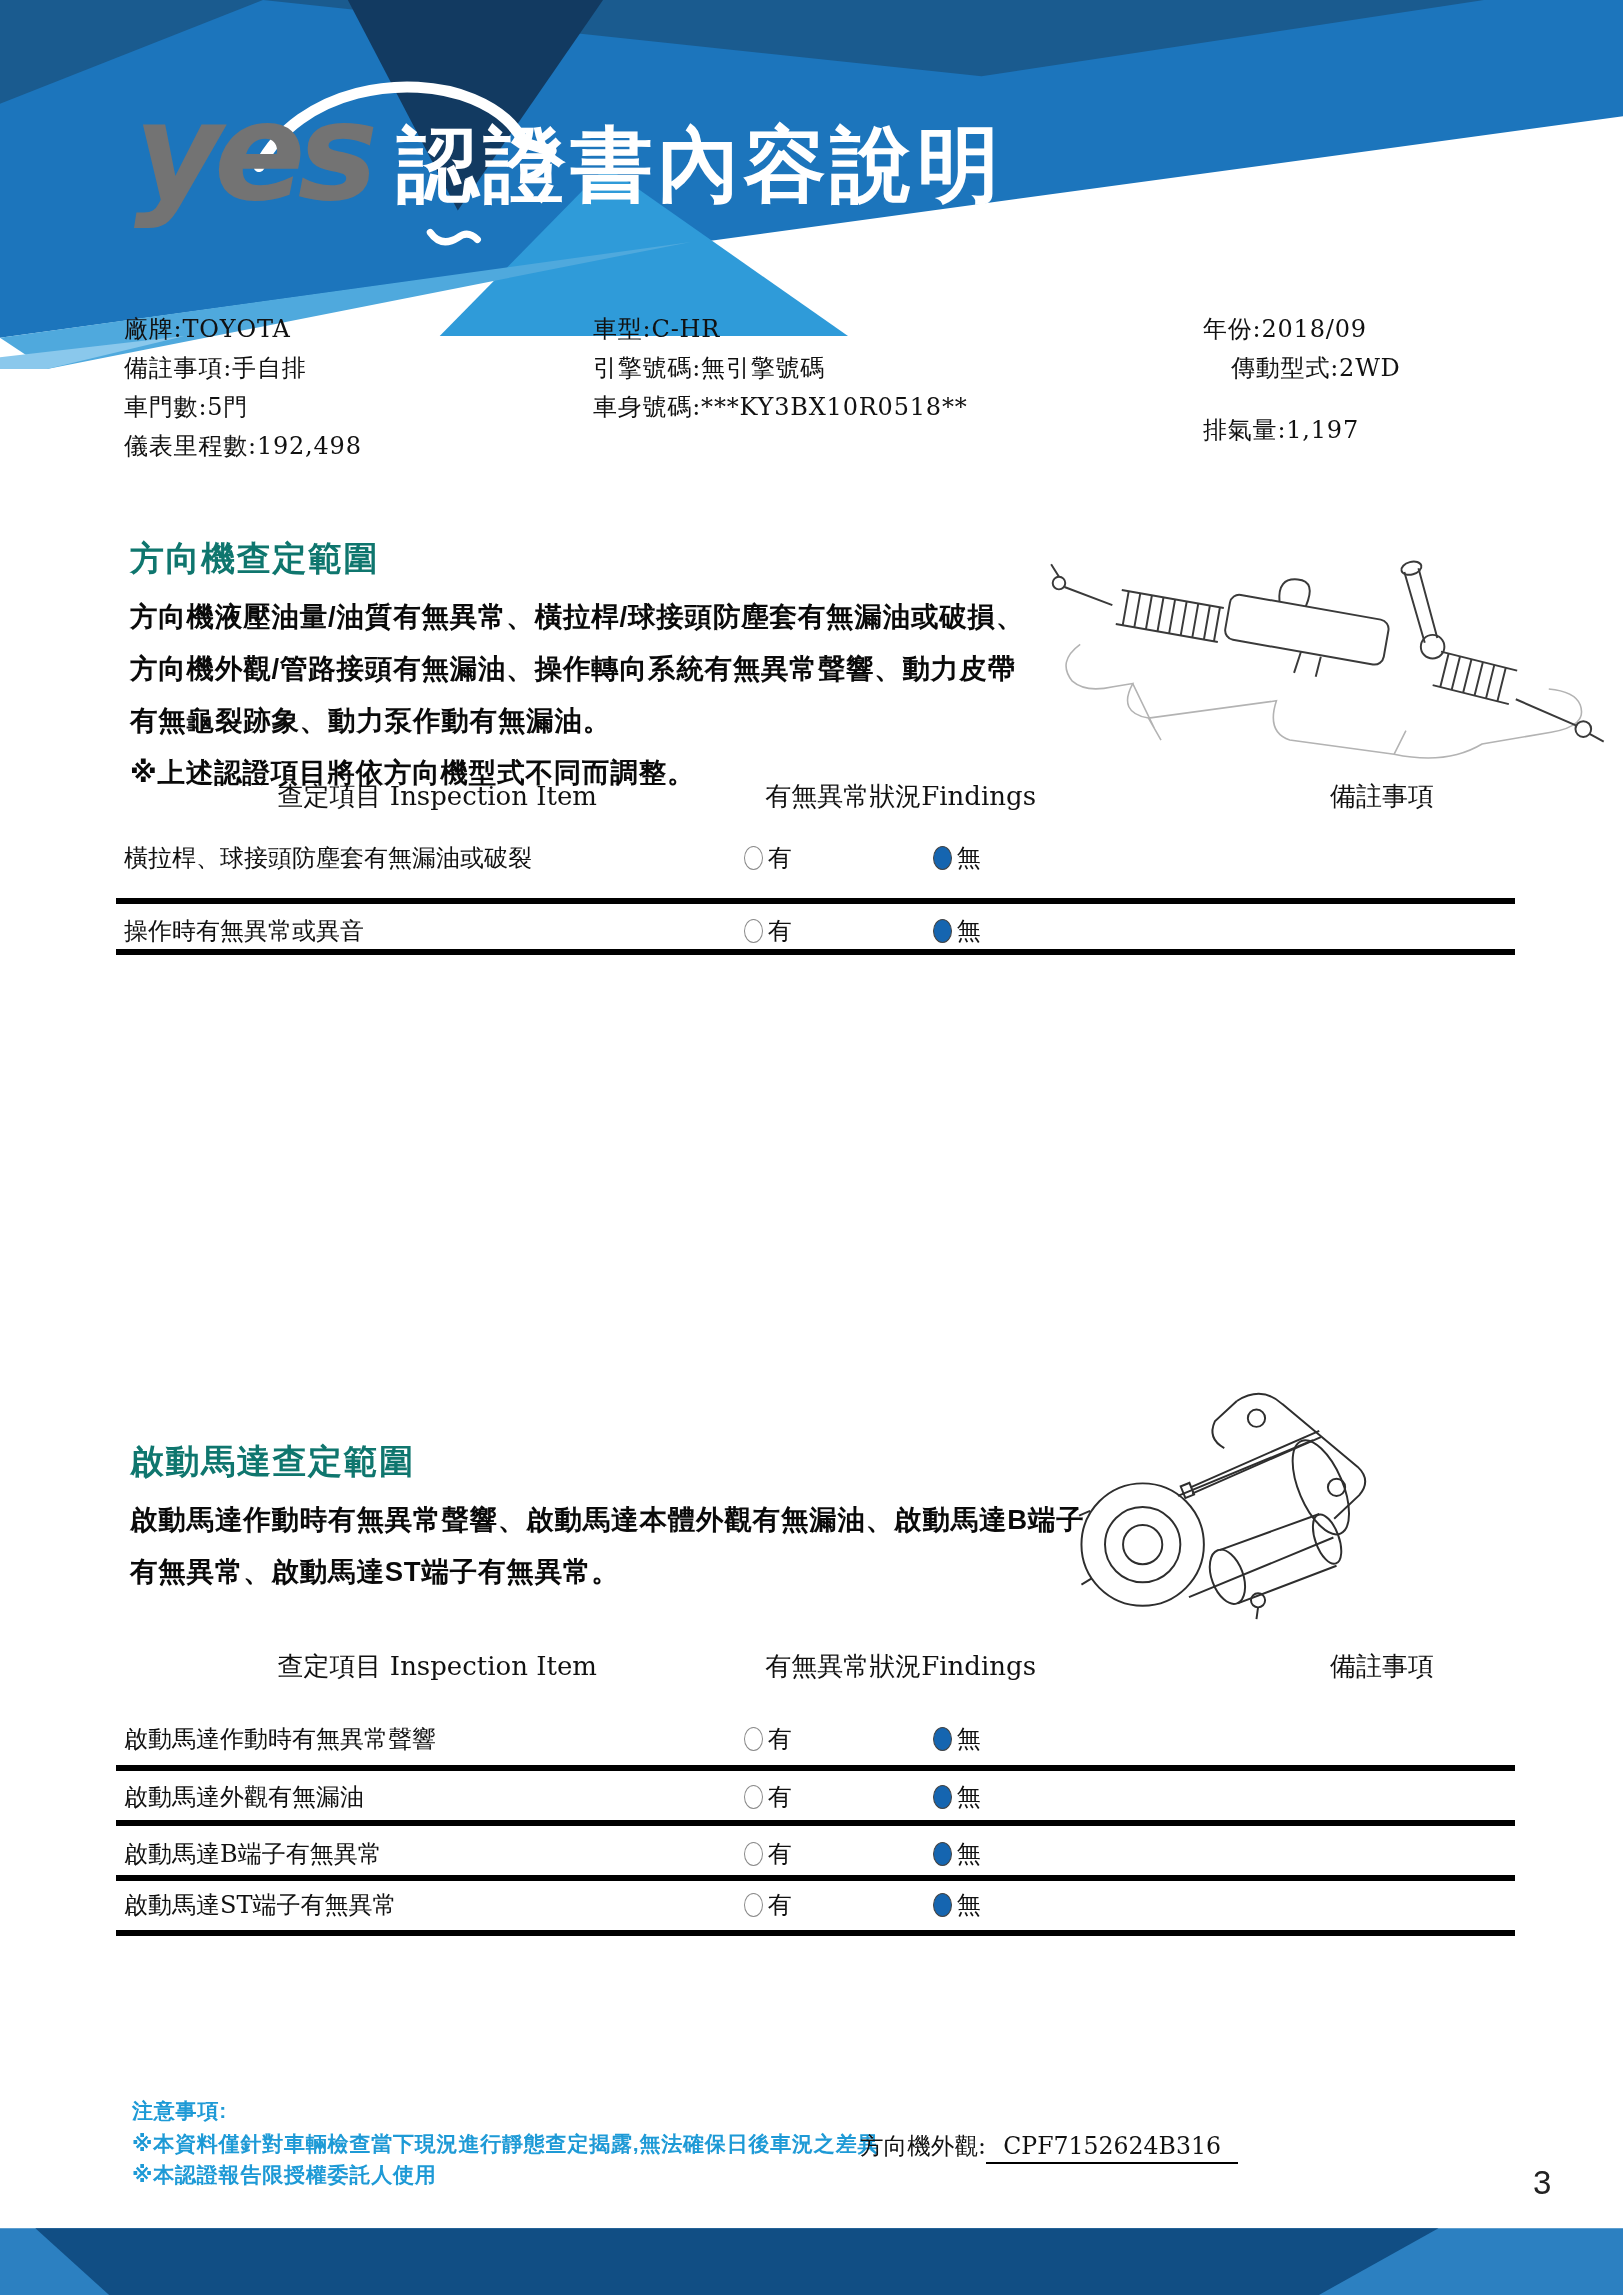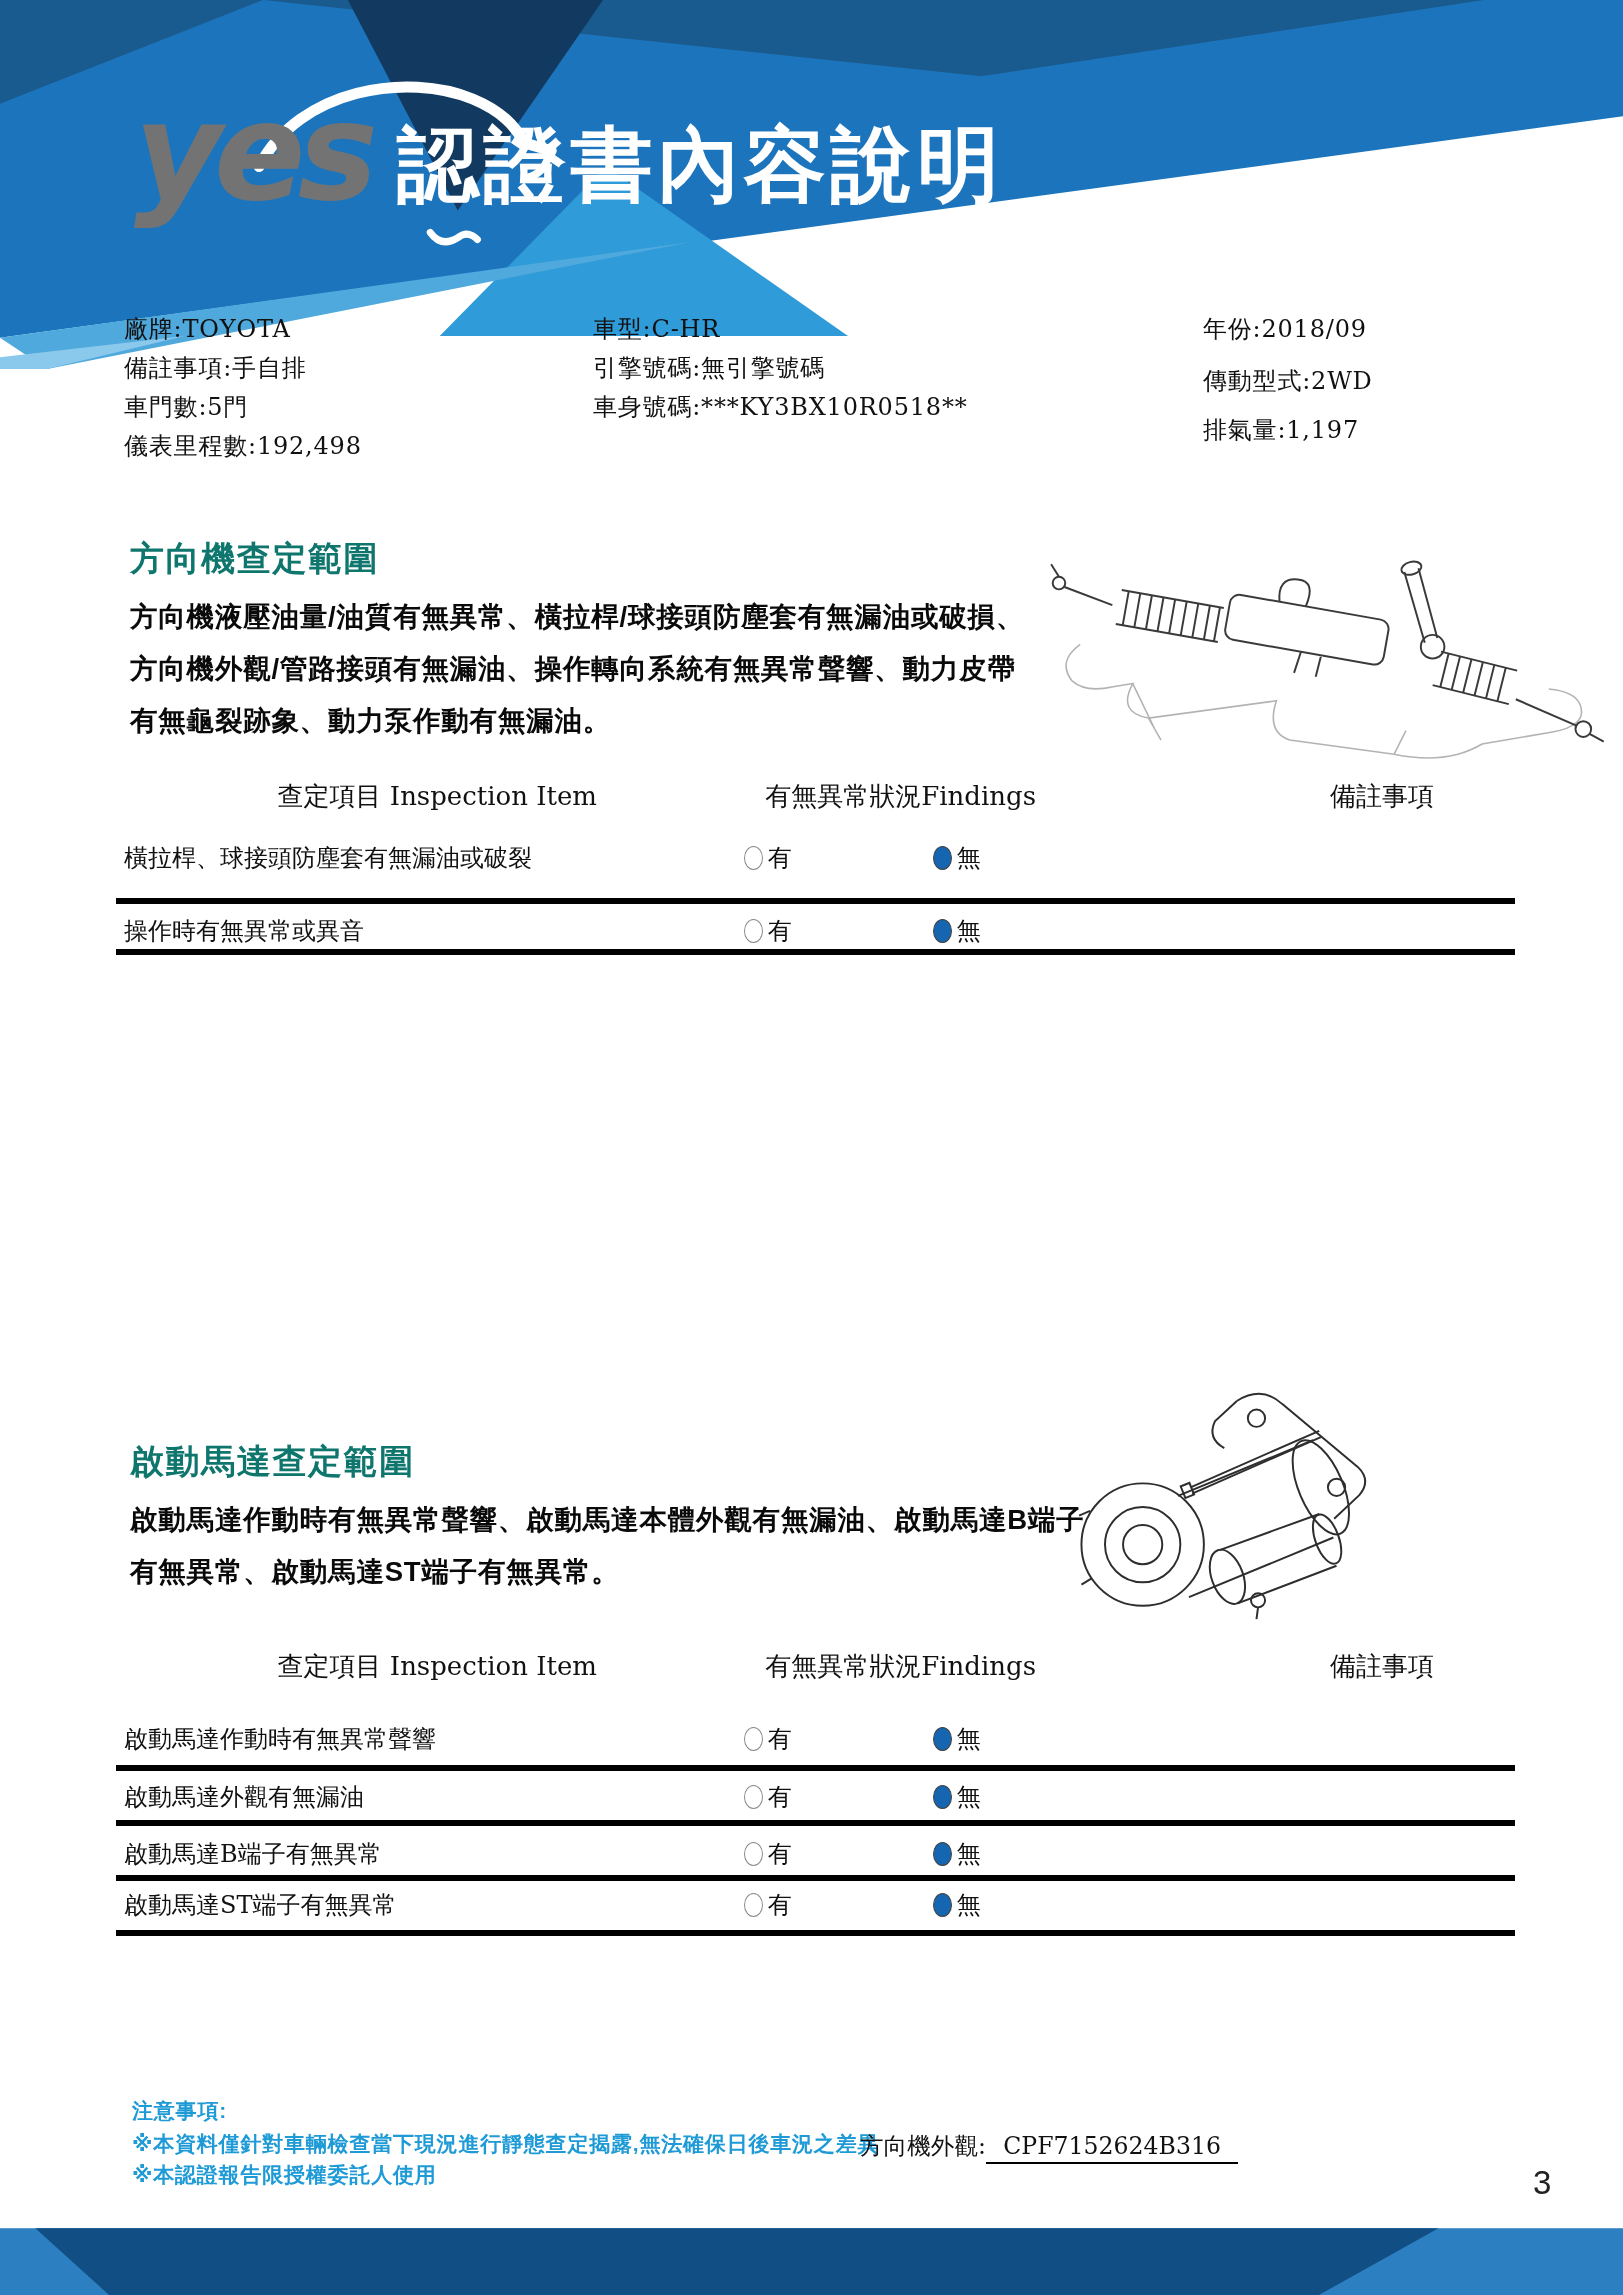--- a/index.html
+++ b/index.html
@@ -61,29 +61,30 @@
   <div class="hdr-title">認證書內容說明</div>
 
   <div class="abs vinfo" style="left:124px;top:313px;">廠牌:TOYOTA</div>
   <div class="abs vinfo" style="left:124px;top:352px;">備註事項:手自排</div>
   <div class="abs vinfo" style="left:124px;top:391px;">車門數:5門</div>
   <div class="abs vinfo" style="left:124px;top:430px;">儀表里程數:192,498</div>
   <div class="abs vinfo" style="left:593px;top:313px;">車型:C-HR</div>
   <div class="abs vinfo" style="left:593px;top:352px;">引擎號碼:無引擎號碼</div>
   <div class="abs vinfo" style="left:593px;top:391px;">車身號碼:***KY3BX10R0518**</div>
   <div class="abs vinfo" style="left:1203px;top:313px;">年份:2018/09</div>
-  <div class="abs vinfo" style="left:1203px;top:352px;margin-top:13px;">傳動型式:2WD</div>
+  <div class="abs vinfo" style="left:1231px;top:352px;">傳動型式:2WD</div>
   <div class="abs vinfo" style="left:1203px;top:414px;">排氣量:1,197</div>
 
   <div class="abs sec-title" style="left:130px;top:536px;">方向機查定範圍</div>
 
   <div class="abs sec-desc" style="left:130px;top:591px;">
     <div>方向機液壓油量/油質有無異常、橫拉桿/球接頭防塵套有無漏油或破損、</div>
     <div>方向機外觀/管路接頭有無漏油、操作轉向系統有無異常聲響、動力皮帶</div>
     <div>有無龜裂跡象、動力泵作動有無漏油。</div>
+    <div>※上述認證項目將依方向機型式不同而調整。</div>
   </div>
 
   <svg class="abs" style="left:1037px;top:542px;" width="573" height="236" viewBox="0 0 730 300">
     <g stroke="#b3b3b3" stroke-width="2" fill="none">
       <path d="M55 130 Q25 152 45 177 Q62 192 97 184 L122 180 Q102 217 142 224 L305 202
                Q292 242 322 252 L455 270 Q522 284 567 257 L655 242 Q702 234 692 207 Q685 190 652 187"></path>
       <path d="M122 180 L150 238 M142 224 L158 252 M455 270 L470 240"></path>
     </g>
     <g stroke="#3a3a3a" stroke-width="2.5" fill="none">
       <circle cx="28" cy="52" r="8"></circle>

